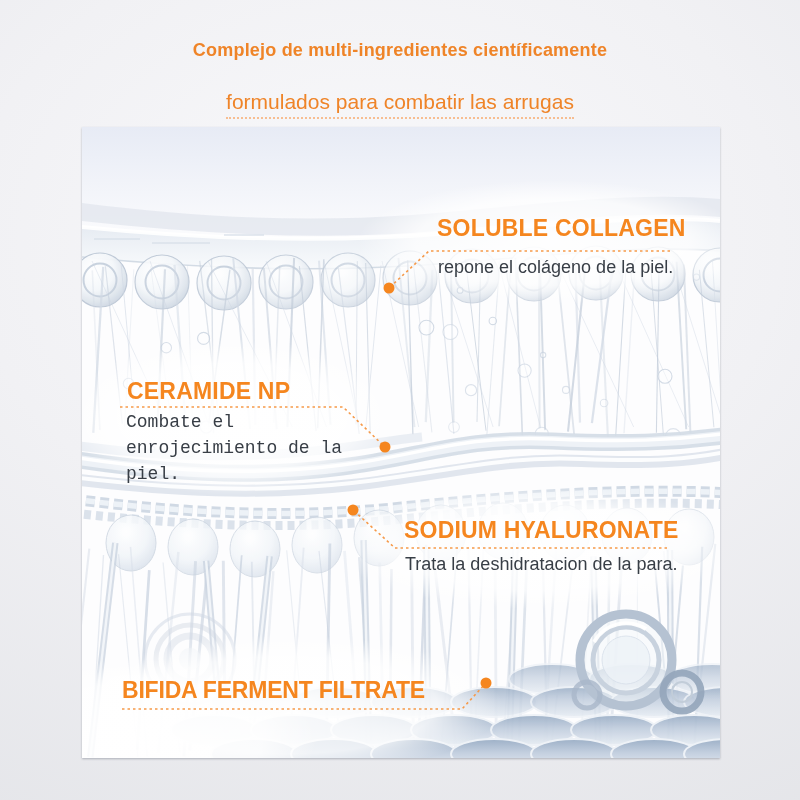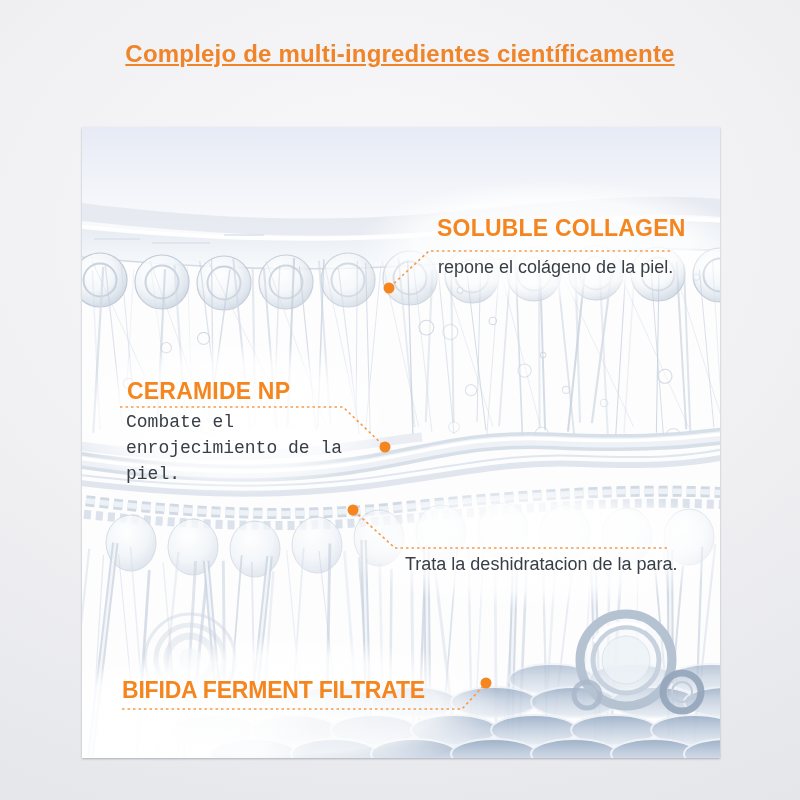--- a/index.html
+++ b/index.html
@@ -3,21 +3,21 @@
 <meta charset="utf-8">
 <style>
   html,body{margin:0;padding:0;background:#e4e5e8;}
   #page{
     position:relative;width:800px;height:800px;overflow:hidden;
     font-family:"Liberation Sans", sans-serif;
     background:radial-gradient(ellipse 900px 700px at 47% 30%, #f9f9fb 0%, #f1f1f4 45%, #e3e4e8 100%);
   }
   
   #header{position:absolute;top:40px;left:0;right:0;text-align:center;}
-  #main-title{font-size:24px;font-weight:bold;color:var(--heading,#ef8428);letter-spacing:.2px;text-decoration:underline;}
+  #main-title{font-size:18px;font-weight:bold;color:var(--heading,#ef8428);letter-spacing:.2px;}
   #subtitle{display:inline-block;margin-top:11px;font-size:21px;color:var(--heading,#ef8428);
     padding-bottom:3px;border-bottom:2px dotted rgba(247,160,90,.65);}
   
   #photo{position:absolute;left:82px;top:127px;width:638px;height:631px;overflow:hidden;
     box-shadow:0 1px 2px rgba(100,106,122,.45);background:#fff;}
   
   .ball > circle.body{fill:url(#ballG);stroke:#bcc7d5;stroke-width:1.2;}
   .ball > circle.rim{fill:none;stroke:#c6d0dd;stroke-width:2;}
   .drop ellipse{fill:url(#dropG);stroke:#ccd5e0;stroke-width:1;}
   .coin{fill:url(#coinG);stroke:#eef2f7;stroke-width:2;}
@@ -38,20 +38,21 @@
   .connector{fill:none;stroke:var(--accent-soft,#f69a4a);stroke-width:1.6;stroke-dasharray:2.5 3;}
   .cdot{fill:var(--accent,#f5821f);}
 </style>
 </head>
 <body>
 
 <div id="page">
 
   <div id="header">
     <div id="main-title">Complejo de multi-ingredientes científicamente</div><br>
+    <span id="subtitle">formulados para combatir las arrugas</span>
   </div>
 
   <div id="photo">
     <svg id="skin-svg" width="638" height="631" viewBox="0 0 638 631" xmlns="http://www.w3.org/2000/svg">
       <defs>
         <radialGradient id="ballG" cx=".38" cy=".32" r=".75">
           <stop offset="0" stop-color="#ffffff"></stop>
             <stop offset=".5" stop-color="#f4f7fa"></stop>
           <stop offset=".8" stop-color="#dde4ec"></stop>
             <stop offset="1" stop-color="#c9d3df"></stop>
@@ -408,17 +409,18 @@
     <path class="connector" d="M122,709 L462,709 L486,683"></path>
     <circle class="cdot" cx="486" cy="683" r="5.5"></circle>
   </svg>
 
   <div class="co-title" id="co-title-soluble">SOLUBLE COLLAGEN</div>
   <div class="co-desc" id="co-desc-soluble">repone el colágeno de la piel.</div>
 
   <div class="co-title" id="co-title-ceramide">CERAMIDE NP</div>
   <div class="co-desc" id="co-desc-ceramide">Combate el enrojecimiento de la piel.</div>
 
+  <div class="co-title" id="co-title-sodium">SODIUM HYALURONATE</div>
   <div class="co-desc" id="co-desc-sodium">Trata la deshidratacion de la para.</div>
 
   <div class="co-title" id="co-title-bifida">BIFIDA FERMENT FILTRATE</div>
 
 </div>
 
 </body></html>

